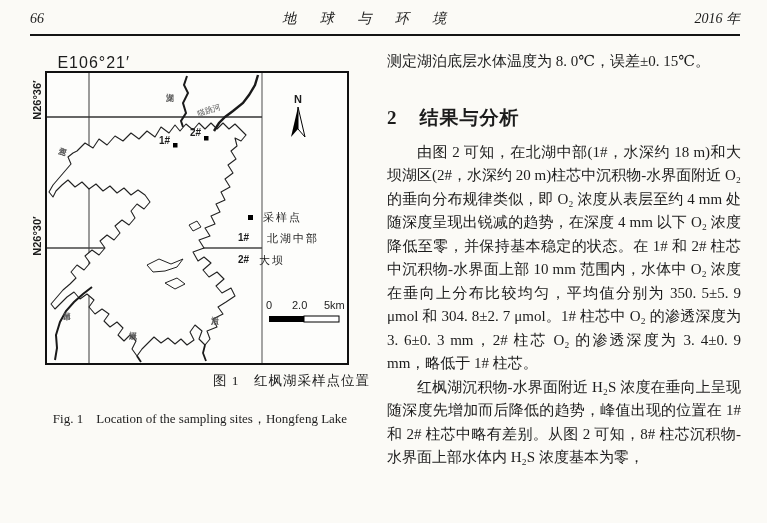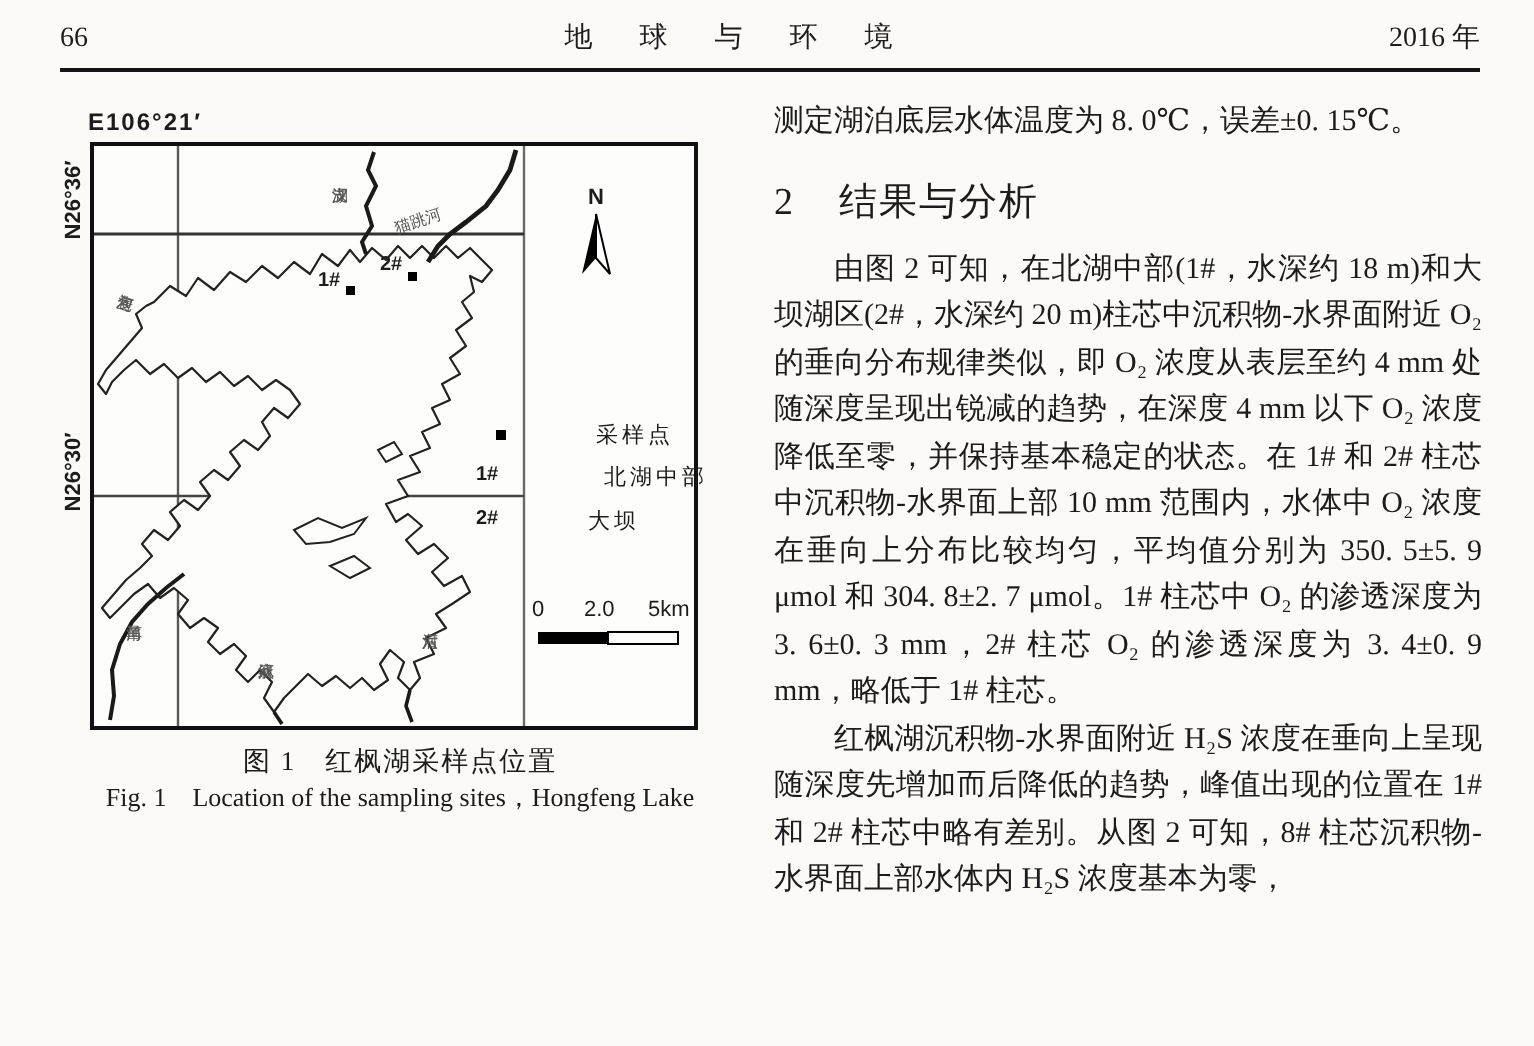--- a/index.html
+++ b/index.html
@@ -4,56 +4,56 @@
 <style>
   html,body{margin:0;padding:0;}
   body{
     width:767px;height:523px;position:relative;overflow:hidden;
     background:#fbfaf6;color:#1c1c1c;
     font-family:"Liberation Serif","DejaVu Serif",serif;
   }
   
   .pg-header{
     position:absolute;left:30px;right:27px;top:10px;
-    display:flex;justify-content:space-between;align-items:flex-end;
-    font-size:14px;padding-bottom:6px;border-bottom:2px solid #141414;
+    display:flex;justify-content:space-between;align-items:center;
+    font-size:14px;padding-bottom:6px;border-bottom:2px solid #141414;font-style:italic;
   }
   .pg-header .journal{letter-spacing:10px;font-size:14px;}
   
   .col-left{position:absolute;left:30px;top:55px;width:340px;}
   .col-right{position:absolute;left:387px;top:50px;width:354px;}
   
   .figure-area{position:relative;width:330px;height:310px;font-family:"Liberation Sans","DejaVu Sans",sans-serif;}
   .map-box{
     position:absolute;left:15px;top:16px;width:300px;height:290px;
     border:2px solid #111;background:#fdfdfb;
   }
-  .lon-label{position:absolute;top:-1px;width:86px;text-align:left;font-size:12px;font-weight:bold;letter-spacing:1px;}
+  .lon-label{position:absolute;top:-1px;width:86px;text-align:right;font-size:16px;font-weight:normal;letter-spacing:1px;}
   .lon-1{left:14px;} .lon-2{left:194px;margin-top:16px;}
   .lat-label{position:absolute;width:76px;text-align:center;font-size:11px;font-weight:bold;transform:rotate(-90deg);}
   .lat-1{left:-31px;top:39px;} .lat-2{left:-31px;top:175px;}
   .map-box svg{position:absolute;left:0;top:0;}
   .ovl{position:absolute;white-space:nowrap;}
   .pt-label{font-size:10px;font-weight:bold;}
   .river-label{font-size:8px;color:#555;letter-spacing:0;}
   .vert{writing-mode:vertical-rl;}
   .compass-n{font-size:11px;font-weight:bold;}
-  .legend-text{font-size:11px;letter-spacing:2px;padding-left:35px;}
+  .legend-text{font-size:11px;letter-spacing:2px;}
   .legend-id{font-size:10px;font-weight:bold;}
   .scale-tick{font-size:11px;}
-  .caption-zh{margin-top:7px;text-align:center;font-size:13.5px;letter-spacing:1px;}
-  .caption-en{margin-top:0;text-align:center;font-size:13px;}
+  .caption-zh{margin-top:7px;text-align:right;font-size:13.5px;letter-spacing:1px;}
+  .caption-en{margin-top:20px;text-align:center;font-size:13px;}
   
   .para{
     font-size:15px;line-height:23.5px;text-align:justify;text-justify:inter-ideograph;
     margin:0;
   }
   .col-left .para{margin-top:10px;}
   .indent{text-indent:2em;}
-  .sec-heading{font-size:19px;font-weight:normal;margin:14px 0 10px 0;letter-spacing:1px;}
+  .sec-heading{font-size:19px;font-weight:bold;margin:31px 0 10px 0;letter-spacing:1px;}
   .sec-heading .sec-num{margin-right:22px;}
   .sub-heading{font-size:15px;font-weight:bold;margin:4px 0 2px 0;line-height:23.5px;}
   .sub-heading .sub-num{margin-right:12px;}
 </style>
 </head>
 <body>
 
 <div class="pg-header">
   <span>66</span>
   <span class="journal">地 球 与 环 境</span>

